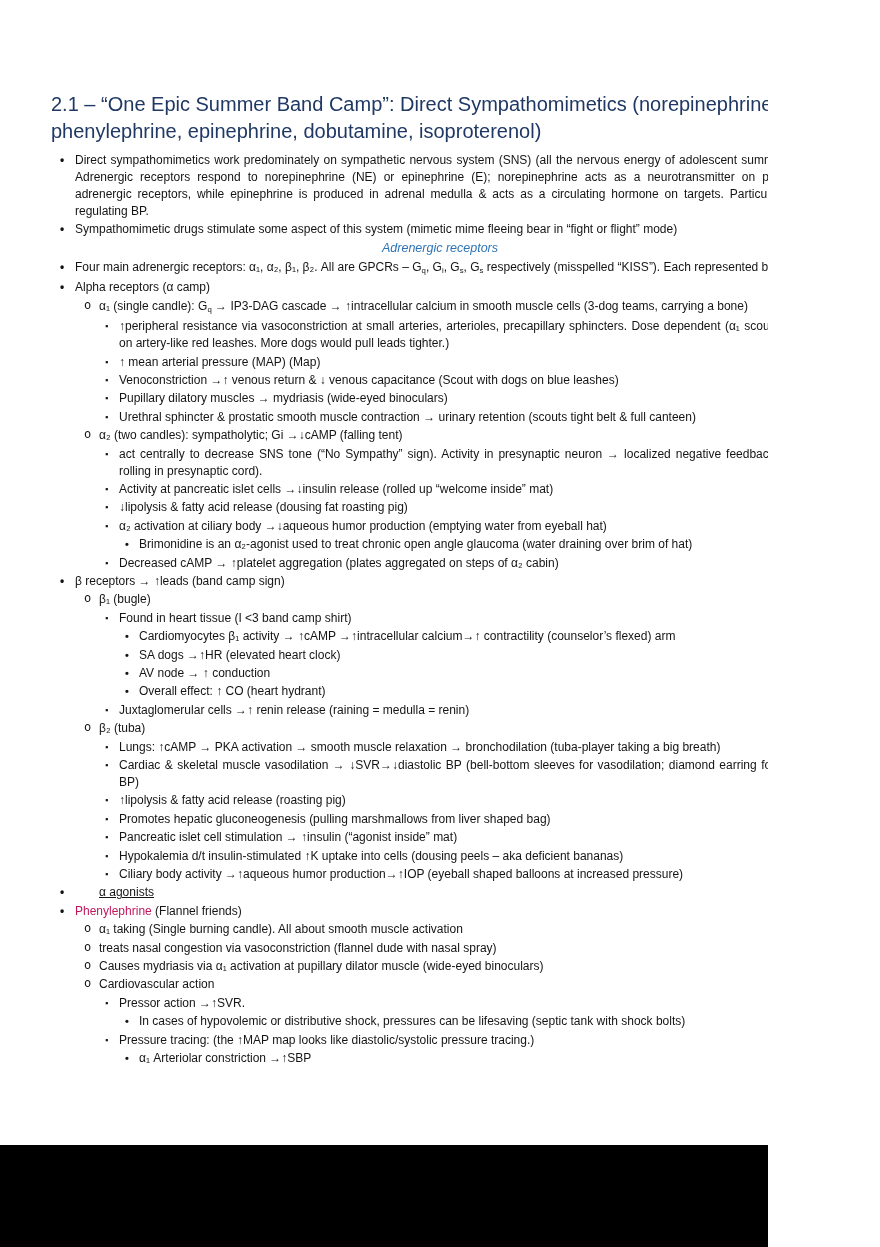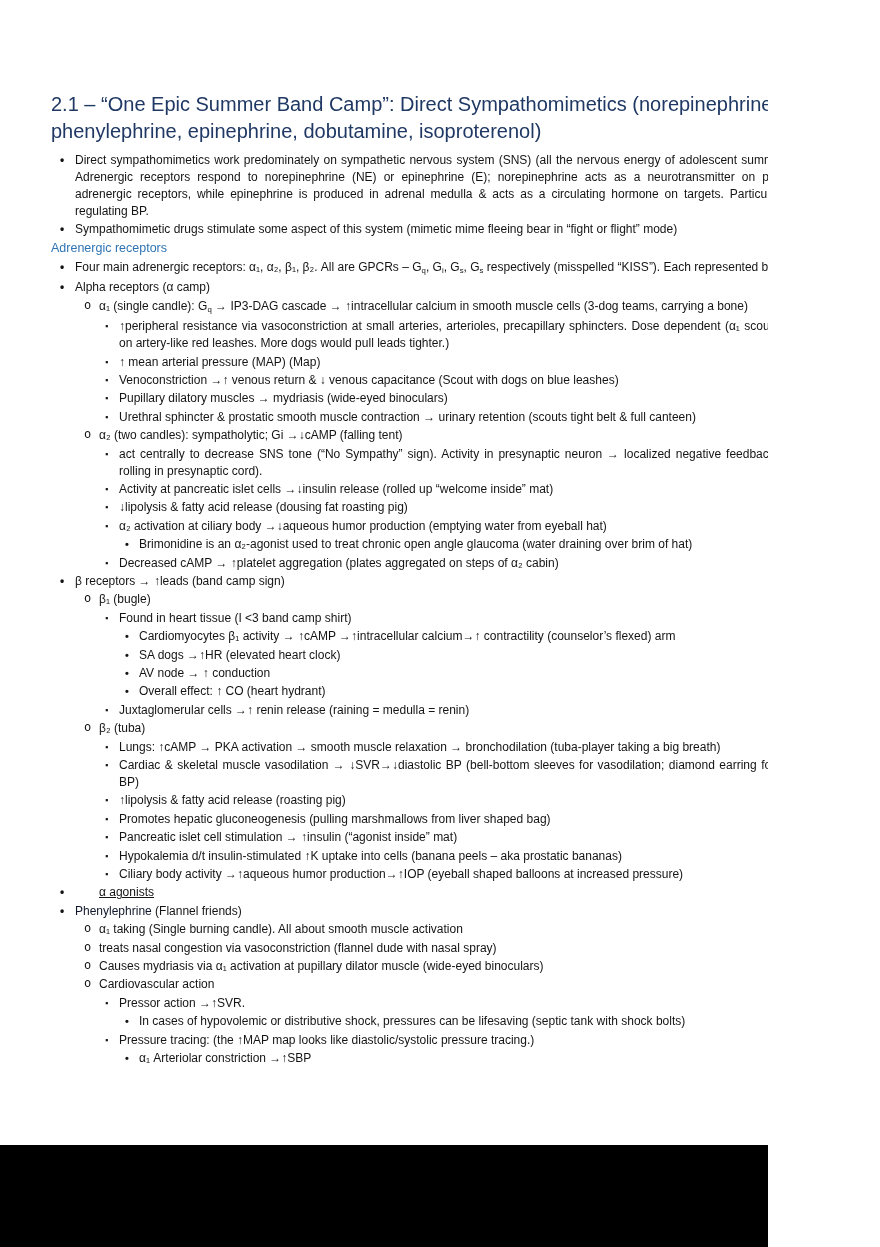--- a/index.html
+++ b/index.html
@@ -13,35 +13,36 @@
   .content { position:absolute; left:51px; top:91px; width:778px; }
   .doc-title {
     font-size:20px; line-height:27px; color:#1f3864; font-weight:500;
     margin:0 0 7px 0; letter-spacing:0;
   }
   .item {
     position:relative; text-align:justify;
     font-size:12px; line-height:16.9px; margin:0 0 1.5px 0; color:#141414;
   }
   .sect {
-    color:#2e74b5; font-size:12.5px; line-height:17px;
+    font-style:italic; color:#2e74b5; font-size:12.5px; line-height:17px;
     margin:1px 0 2.5px 0;
+    text-align:center;
   }
   .l1 { padding-left:24px; }
   .l2 { padding-left:48px; }
   .l3 { padding-left:68px; }
   .l4 { padding-left:88px; }
   .mk { position:absolute; font-weight:700; }
   .mk1 { left:9px;  top:0; }
   .mk2 { left:33px; top:-1px; font-family:"DejaVu Sans Mono",monospace; font-weight:400; }
   .mk3 { left:54px; top:0; font-size:9px; }
   .mk4 { left:74px; top:0; font-size:11px; }
   .b { font-weight:400; }
   .u { text-decoration:underline;margin-left:24px; }
-  .g { color:#0f172a; }
+  .g { color:#be185d; }
   .sub { font-size:0.65em; position:relative; top:0.28em; }
   .band-bottom { position:absolute; left:0; top:1145px; width:880px; height:102px; background:#000000; }
 </style>
 </head>
 <body>
 
 <div class="page">
   <div class="content">
     <h1 class="doc-title">2.1 – “One Epic Summer Band Camp”: Direct Sympathomimetics (norepinephrine, phenylephrine, epinephrine, dobutamine, isoproterenol)</h1>
     <div>
@@ -70,21 +71,21 @@
         <div class="item l4"><span class="mk mk4">•</span><span class="b">SA dogs →↑HR </span><span class="">(elevated heart clock)</span></div>
         <div class="item l4"><span class="mk mk4">•</span><span class="b">AV node → ↑ conduction</span></div>
         <div class="item l4"><span class="mk mk4">•</span><span class="b">Overall effect: ↑ CO </span><span class="">(heart hydrant)</span></div>
         <div class="item l3"><span class="mk mk3">▪</span><span class="b">Juxtaglomerular cells →↑ renin release </span><span class="">(raining = medulla = renin)</span></div>
         <div class="item l2"><span class="mk mk2">o</span><span class="b">β₂ </span><span class="">(tuba)</span></div>
         <div class="item l3"><span class="mk mk3">▪</span><span class="b">Lungs: ↑cAMP → PKA activation → smooth muscle relaxation → bronchodilation </span><span class="">(tuba-player taking a big breath)</span></div>
         <div class="item l3"><span class="mk mk3">▪</span><span class="b">Cardiac &amp; skeletal muscle vasodilation → ↓SVR→↓diastolic BP </span><span class="">(bell-bottom sleeves for vasodilation; diamond earring for ↓diastolic BP)</span></div>
         <div class="item l3"><span class="mk mk3">▪</span><span class="b">↑lipolysis &amp; fatty acid release </span><span class="">(roasting pig)</span></div>
         <div class="item l3"><span class="mk mk3">▪</span><span class="b">Promotes hepatic gluconeogenesis </span><span class="">(pulling marshmallows from liver shaped bag)</span></div>
         <div class="item l3"><span class="mk mk3">▪</span><span class="b">Pancreatic islet cell stimulation → ↑insulin </span><span class="">(“agonist inside” mat)</span></div>
-        <div class="item l3"><span class="mk mk3">▪</span><span class="b">Hypokalemia d/t insulin-stimulated ↑K uptake into cells </span><span class="">(banana peels – aka prostatic bananas)</span></div>
+        <div class="item l3"><span class="mk mk3">▪</span><span class="b">Hypokalemia d/t insulin-stimulated ↑K uptake into cells </span><span class="">(dousing peels – aka deficient bananas)</span></div>
         <div class="item l3"><span class="mk mk3">▪</span><span class="b">Ciliary body activity →↑aqueous humor production→↑IOP </span><span class="">(eyeball shaped balloons at increased pressure)</span></div>
         <div class="item l1"><span class="mk mk1">•</span><span class="b u">α agonists</span></div>
         <div class="item l1"><span class="mk mk1">•</span><span class="b g">Phenylephrine </span><span class="b">(</span><span class="">Flannel friends)</span></div>
         <div class="item l2"><span class="mk mk2">o</span><span class="b">α₁ taking </span><span class="">(Single burning candle). </span><span class="b">All about smooth muscle activation</span></div>
         <div class="item l2"><span class="mk mk2">o</span><span class="b">treats nasal congestion via vasoconstriction </span><span class="">(flannel dude with nasal spray)</span></div>
         <div class="item l2"><span class="mk mk2">o</span><span class="b">Causes mydriasis via α₁ activation at pupillary dilator muscle (</span><span class="">wide-eyed binoculars)</span></div>
         <div class="item l2"><span class="mk mk2">o</span><span class="b">Cardiovascular action</span></div>
         <div class="item l3"><span class="mk mk3">▪</span><span class="b">Pressor action →↑SVR.</span></div>
         <div class="item l4"><span class="mk mk4">•</span><span class="b">In cases of hypovolemic or distributive shock, pressures can be lifesaving </span><span class="">(septic tank with shock bolts)</span></div>
         <div class="item l3"><span class="mk mk3">▪</span><span class="b">Pressure tracing: </span><span class="">(the ↑MAP map looks like diastolic/systolic pressure tracing.)</span></div>

